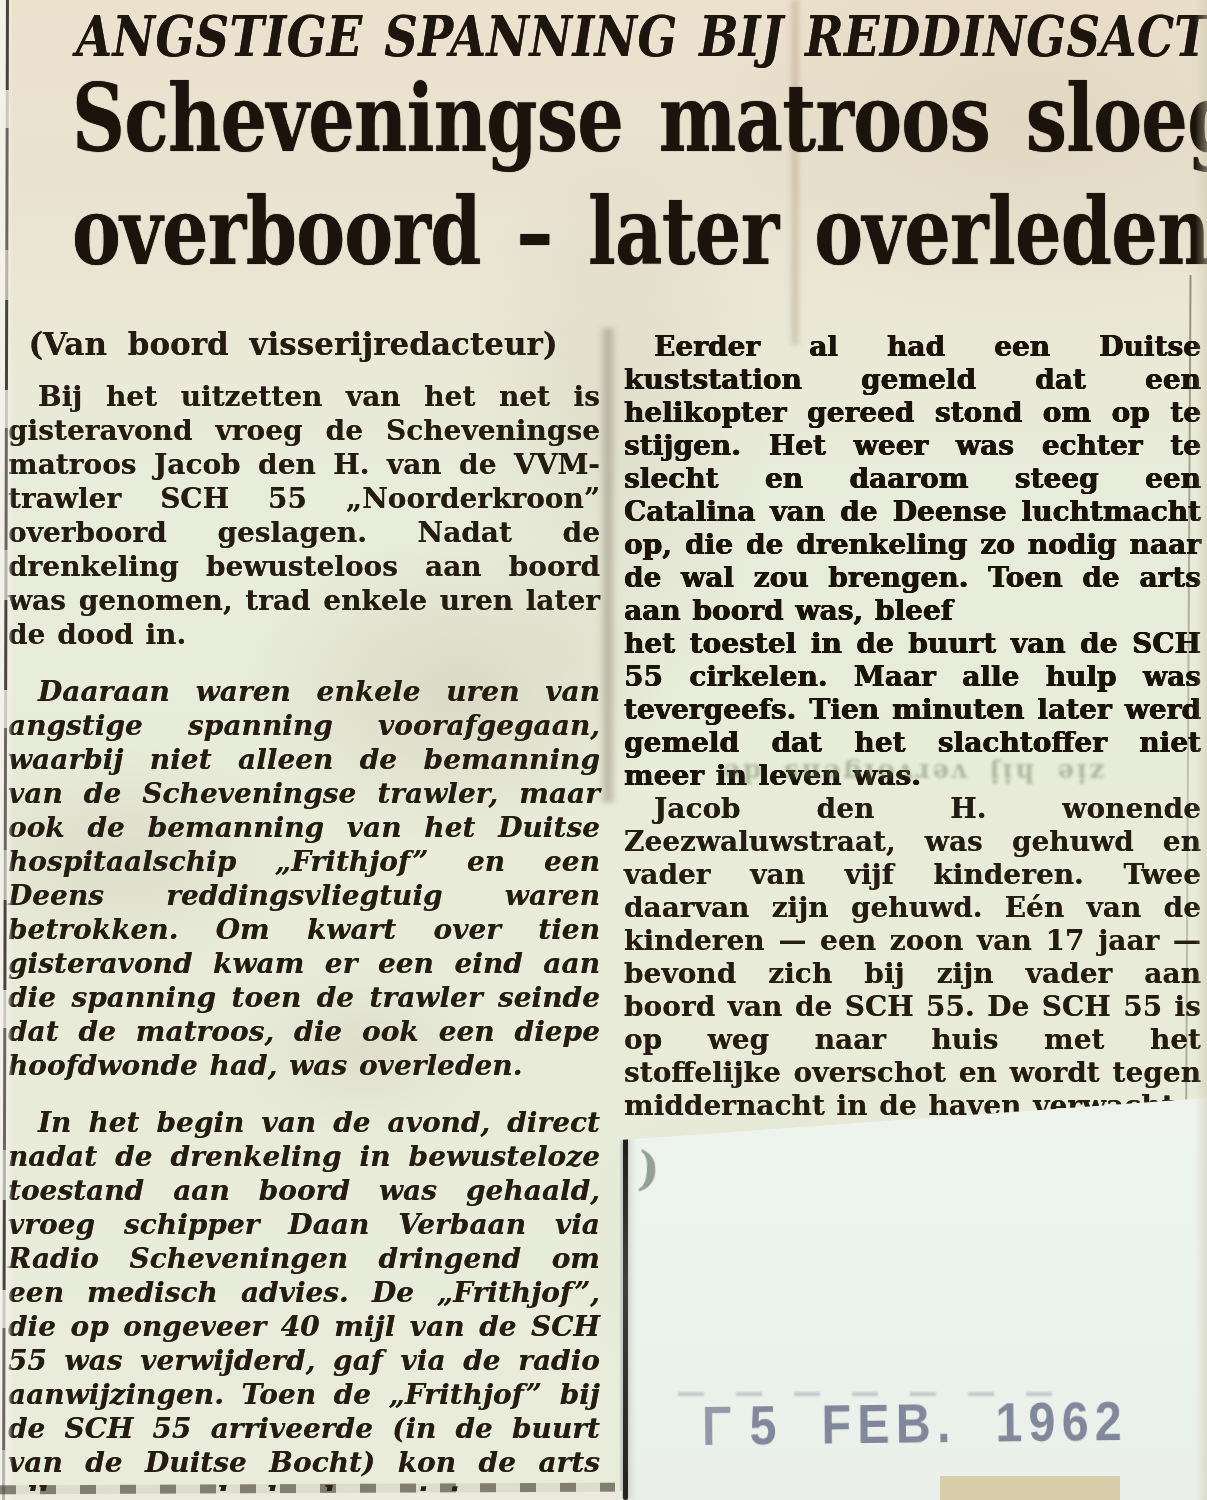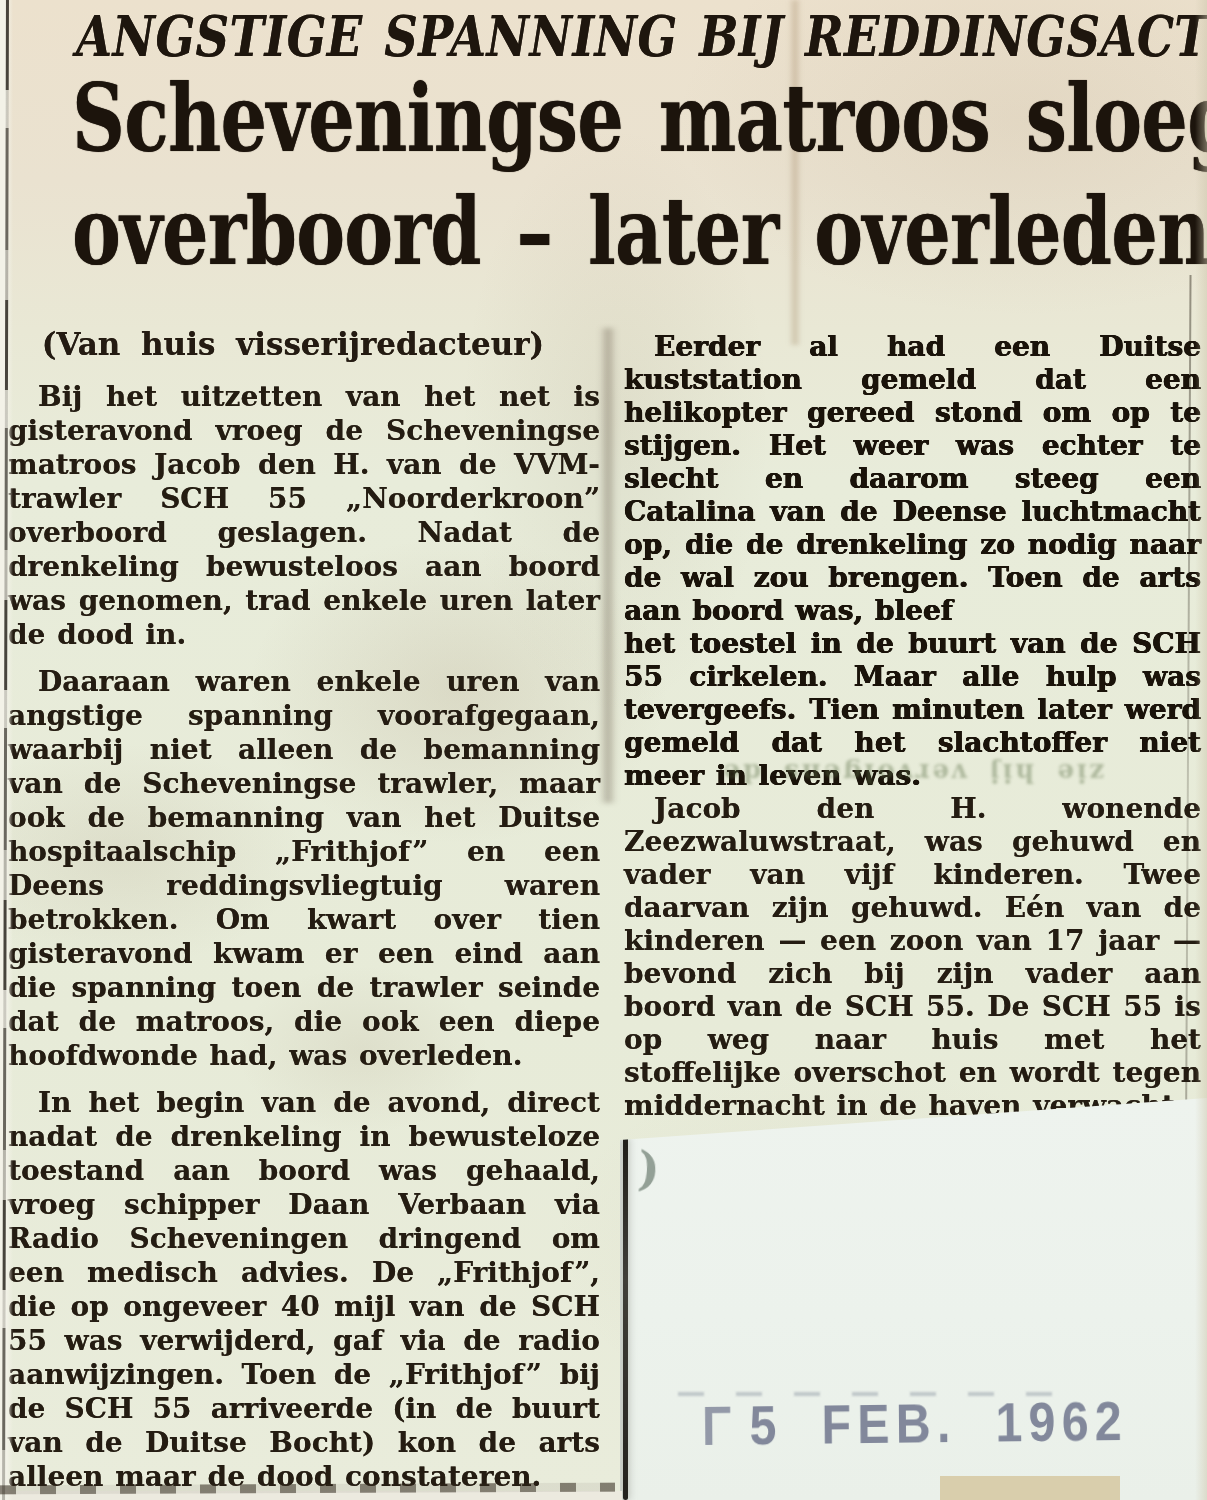--- a/index.html
+++ b/index.html
@@ -91,21 +91,21 @@
   .col {
     position: absolute; z-index: 3; color: #241c12;
     font-weight: 700; text-align: justify;
     text-shadow: 0 0 .5px rgba(35,24,12,.75);
   }
   .col p { margin: 0; }
   .col-left {
     left: 8px; top: 380px; width: 592px;
     font-size: 28px; line-height: 34px; word-spacing: 2px;
   }
-  .col-left p + p { margin-top: 13px; }
+  .col-left p + p { margin-top: 23px; font-style: italic; }
   .col-right {
     left: 624px; top: 330px; width: 577px;
     font-size: 28px; line-height: 33px; word-spacing: 2px;
   }
   .indent { text-indent: 30px; }
   .heavy {
     color: #1a130a;
     text-shadow: .5px 0 currentColor, -.35px 0 currentColor, 0 0 .6px rgba(20,12,5,.9);
   }
   .gap  { margin-top: 11px; }
@@ -167,21 +167,21 @@
   <div class="crease crease-columns"></div>
   <div class="right-rule"></div>
 
   <h2 class="kicker">ANGSTIGE SPANNING BIJ REDDINGSACTIE</h2>
 
   <h1 class="headline">
     <span class="hl-line">Scheveningse matroos sloeg</span>
     <span class="hl-line">overboord – later overleden</span>
   </h1>
 
-  <div class="byline">(Van huis visserijredacteur)</div>
+  <div class="byline">(Van boord visserijredacteur)</div>
 
   <div class="col col-left">
     <p class="para indent">Bij het uitzetten van het net is gisteravond vroeg de Scheveningse matroos Jacob den H. van de VVM-trawler SCH 55 „Noorderkroon” overboord geslagen. Nadat de drenkeling bewusteloos aan boord was genomen, trad enkele uren later de dood in.</p>
     <p class="para indent">Daaraan waren enkele uren van angstige spanning voorafgegaan, waarbij niet alleen de bemanning van de Scheveningse trawler, maar ook de bemanning van het Duitse hospitaalschip „Frithjof” en een Deens reddingsvliegtuig waren betrokken. Om kwart over tien gisteravond kwam er een eind aan die spanning toen de trawler seinde dat de matroos, die ook een diepe hoofdwonde had, was overleden.</p>
     <p class="para indent">In het begin van de avond, direct nadat de drenkeling in bewusteloze toestand aan boord was gehaald, vroeg schipper Daan Verbaan via Radio Scheveningen dringend om een medisch advies. De „Frithjof”, die op ongeveer 40 mijl van de SCH 55 was verwijderd, gaf via de radio aanwijzingen. Toen de „Frithjof” bij de SCH 55 arriveerde (in de buurt van de Duitse Bocht) kon de arts alleen maar de dood constateren.</p>
   </div>
 
   <div class="col col-right">
     <p class="para indent heavy">Eerder al had een Duitse kuststation gemeld dat een helikopter gereed stond om op te stijgen. Het weer was echter te slecht en daarom steeg een Catalina van de Deense luchtmacht op, die de drenkeling zo nodig naar de wal zou brengen. Toen de arts aan boord was, bleef</p>
     <p class="para heavy gap">het toestel in de buurt van de SCH 55 cirkelen. Maar alle hulp was tevergeefs. Tien minuten later werd gemeld dat het slachtoffer niet meer in leven was.</p>

